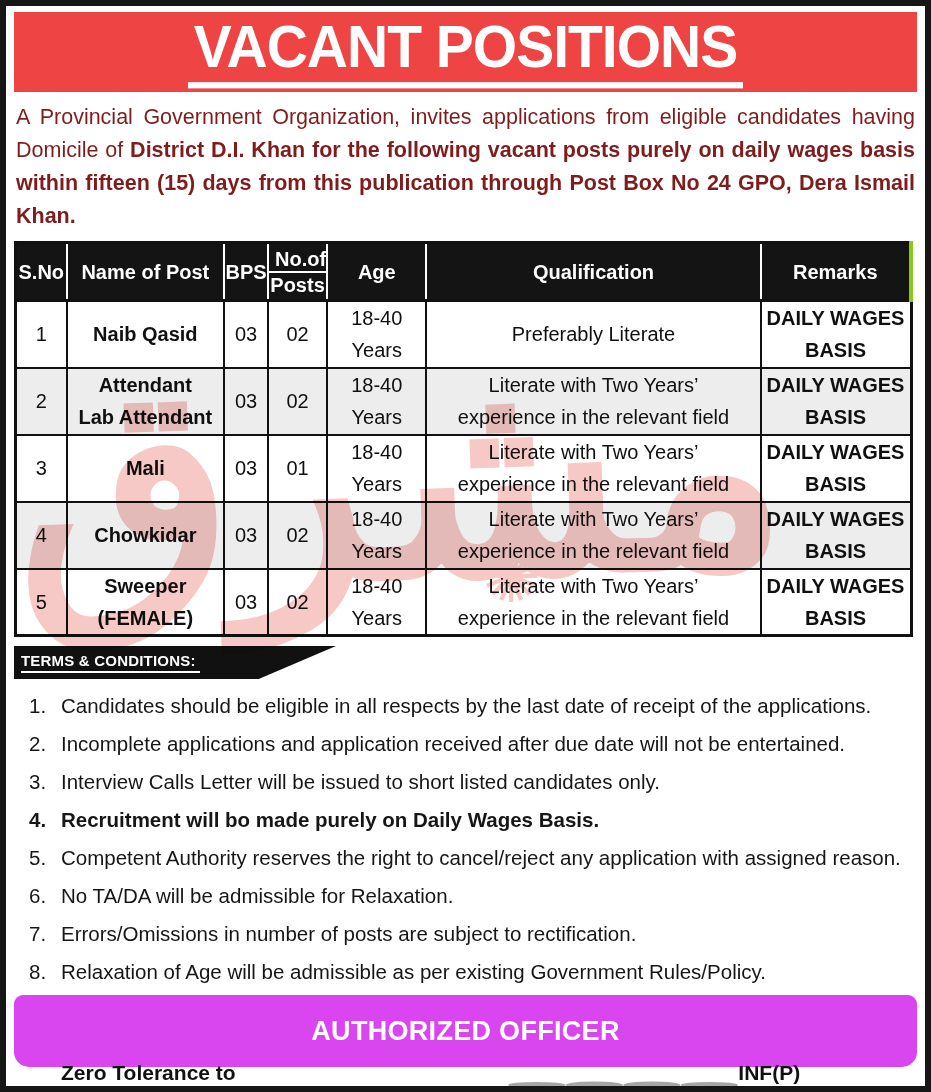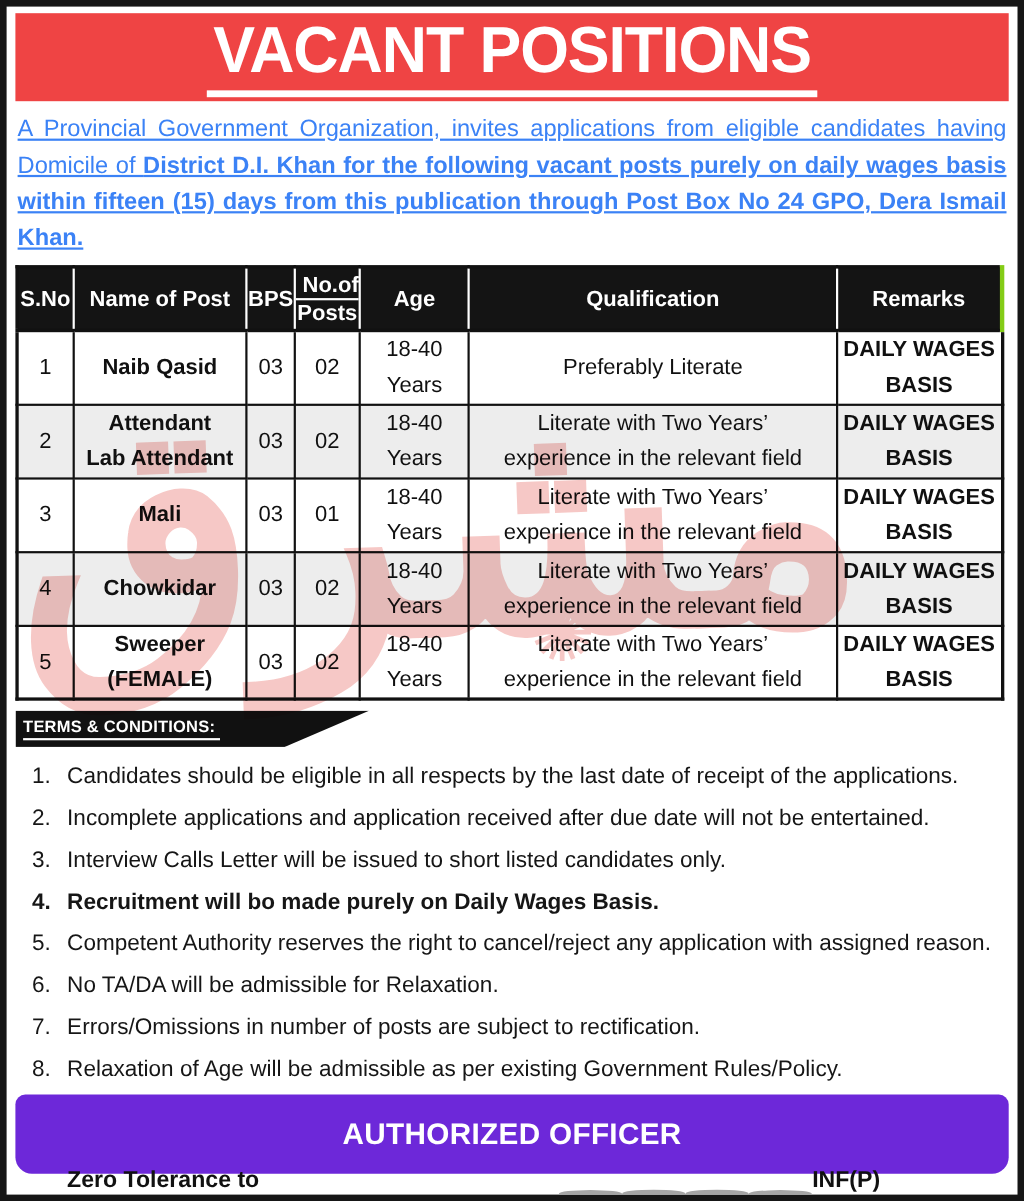--- a/index.html
+++ b/index.html
@@ -19,21 +19,21 @@
   }
   .title-text{
     color:#fff; font-size:57px; font-weight:800; letter-spacing:-1px;
     line-height:1; padding:0 6px 6px 6px; border-bottom:6px solid #fff;
     transform:scaleY(1.04); white-space:nowrap;
   }
 
   
   .intro{
     font-size:21.5px; line-height:33px; text-align:justify;
-    padding:9px 3px 6px 3px; color:#3b82f6;text-decoration:underline;
+    padding:9px 3px 6px 3px; color:#7f1d1d;
   }
   .intro .b{ font-weight:700; }
 
   
   table.posts{
     width:899px; border-collapse:collapse; table-layout:fixed;
     border:3px solid #111; margin:2px 0 0 1px;
   }
   col.c-sno{width:5.7%} col.c-post{width:17.6%} col.c-bps{width:4.9%}
   col.c-num{width:6.6%} col.c-age{width:11.1%} col.c-qual{width:37.3%}
@@ -69,21 +69,21 @@
     border-bottom:2px solid #fff; padding:0 4px 2px 0; letter-spacing:.2px;
   }
   .terms-list{ padding:12px 4px 0 4px; }
   .term{ display:flex; font-size:20.5px; line-height:30px; margin-bottom:8px; color:#161616;}
   .term .num{ flex:0 0 44px; padding-left:12px; }
   .term .txt{ flex:1; text-align:justify; padding-right:2px; }
   .term.bold{ font-weight:700; }
 
   
   .footer-bar{
-    margin:4px 1px 0 1px; height:72px; background:#6d28d9;
+    margin:4px 1px 0 1px; height:72px; background:#d946ef;
     border-radius:9px 9px 15px 15px;
     display:flex; flex-direction:column; align-items:center; justify-content:center;
     color:#fff; gap:1px;
   }
   .footer-l1{ font-size:27px; font-weight:800; letter-spacing:.3px; }
   .footer-l2{ font-size:26px; font-weight:400; }
   .bottom-row{
     height:36px; display:flex; align-items:center; padding:0 42px 0 48px;
   }
   .bottom-left{ font-size:21px; font-weight:700; }

